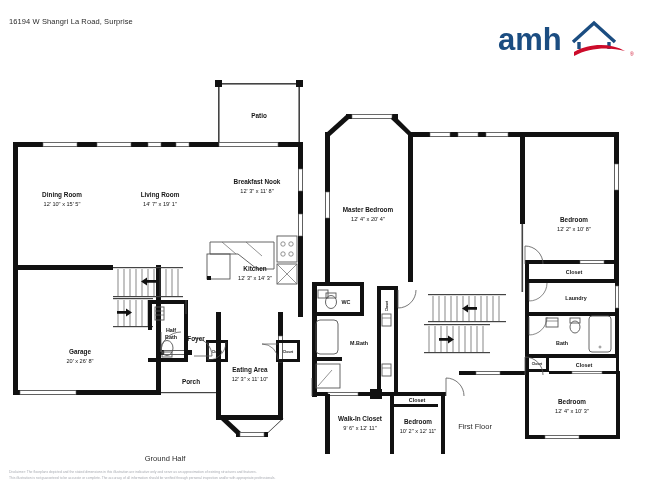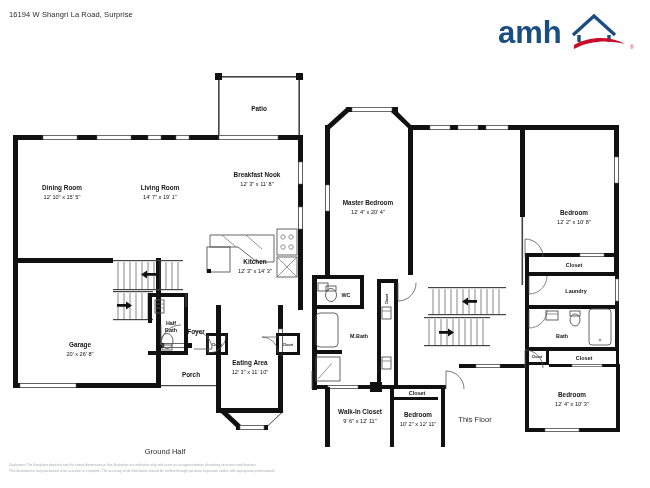--- a/index.html
+++ b/index.html
@@ -10,21 +10,21 @@
   body {
     width: 650px;
     height: 488px;
     position: relative;
     overflow: hidden;
     font-family: "Liberation Sans", sans-serif;
     color: #1a1a1a;
   }
   #page {
     position: absolute;
-    left: 0; top: 1px;
+    left: 0; top: 8px;
     width: 650px;
     height: 368px;
     background: #fff;
   }
   #address-title {
     position: absolute;
     left: 9px;
     top: 9px;
     font-size: 7.5px;
     font-weight: 400;
@@ -443,20 +443,20 @@
         <path d="M525 311 L525 293 A18 18 0 0 1 543 311"></path>
         <path d="M398 226 L398 244 A18 18 0 0 0 416 226"></path>
         <path d="M446 332 L446 314 A18 18 0 0 1 464 332"></path>
         <path d="M312 332 L312 314"></path>
       </g>
 
     </g>
   </svg>
 
   <div class="floor-caption" id="caption-ground">Ground Half</div>
-  <div class="floor-caption" id="caption-first">This Floor</div>
+  <div class="floor-caption" id="caption-first">First Floor</div>
 
   <div id="disclaimer">
     <div>Disclaimer: The floorplans depicted and the stated dimensions in this illustration are indicative only and serve as an approximation of existing structures and features.</div>
     <div>This illustration is not guaranteed to be accurate or complete. The accuracy of all information should be verified through personal inspection and/or with appropriate professionals.</div>
   </div>
 
 </div>
 
 </body></html>

